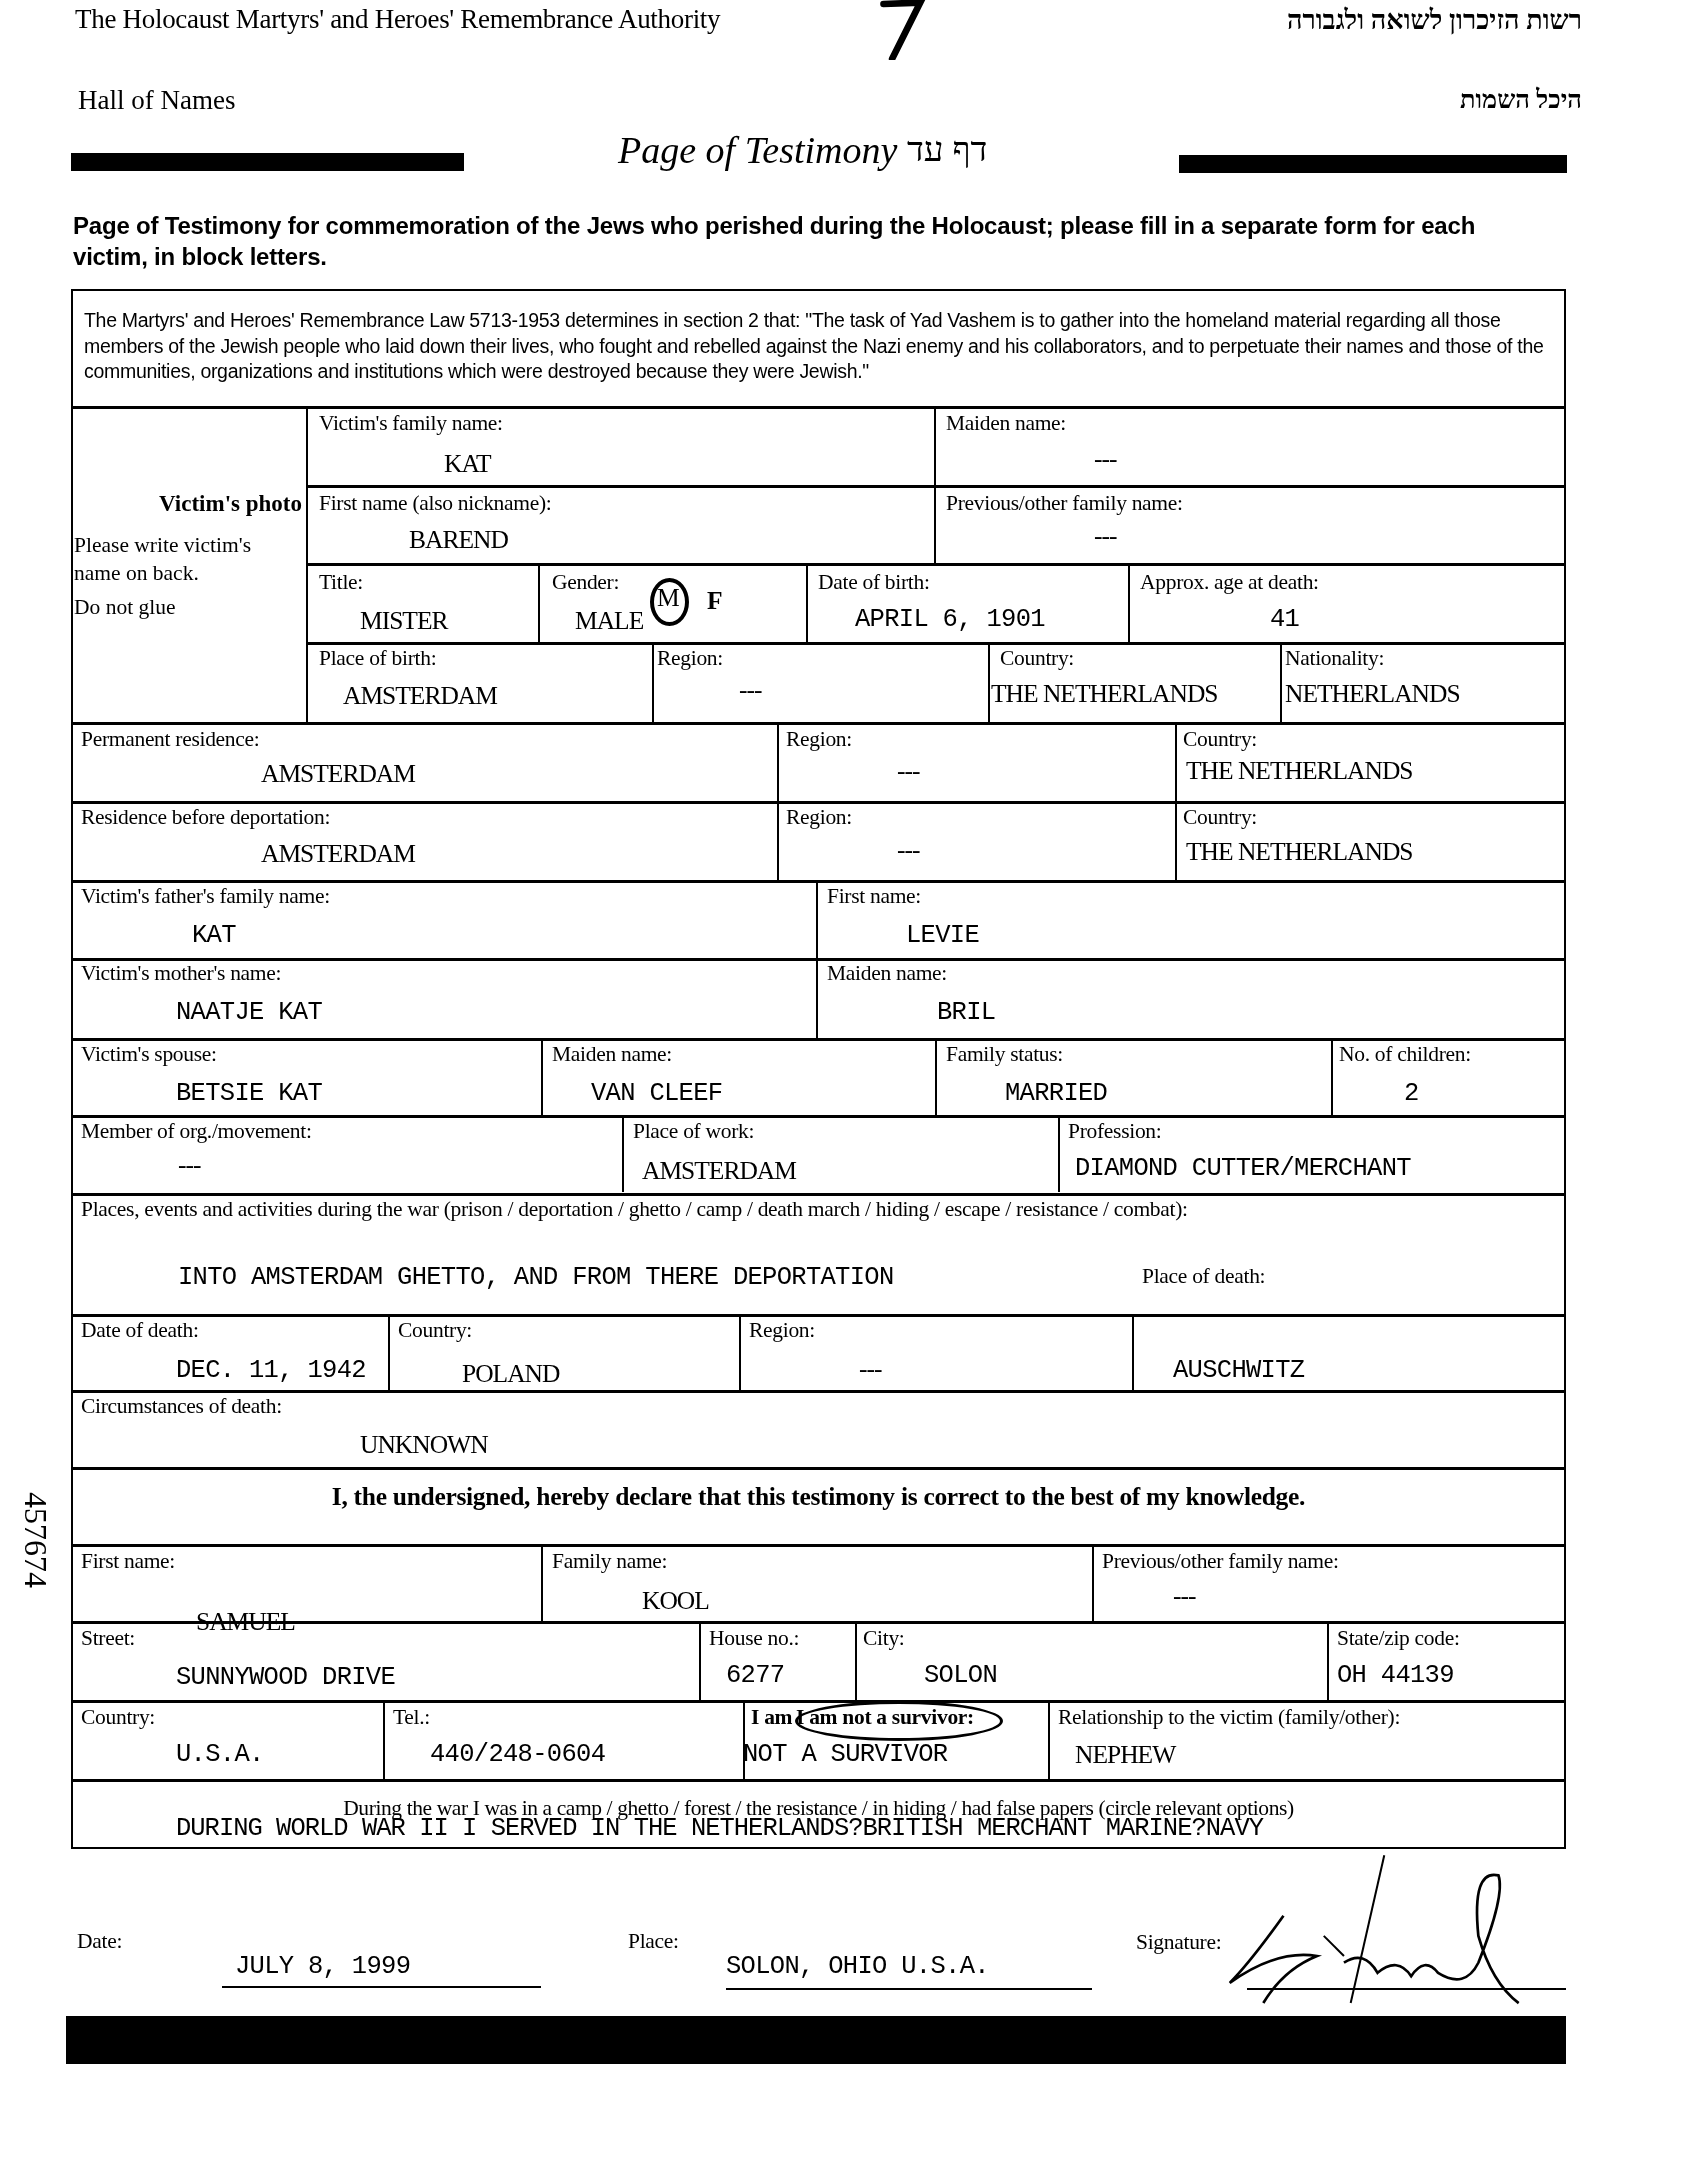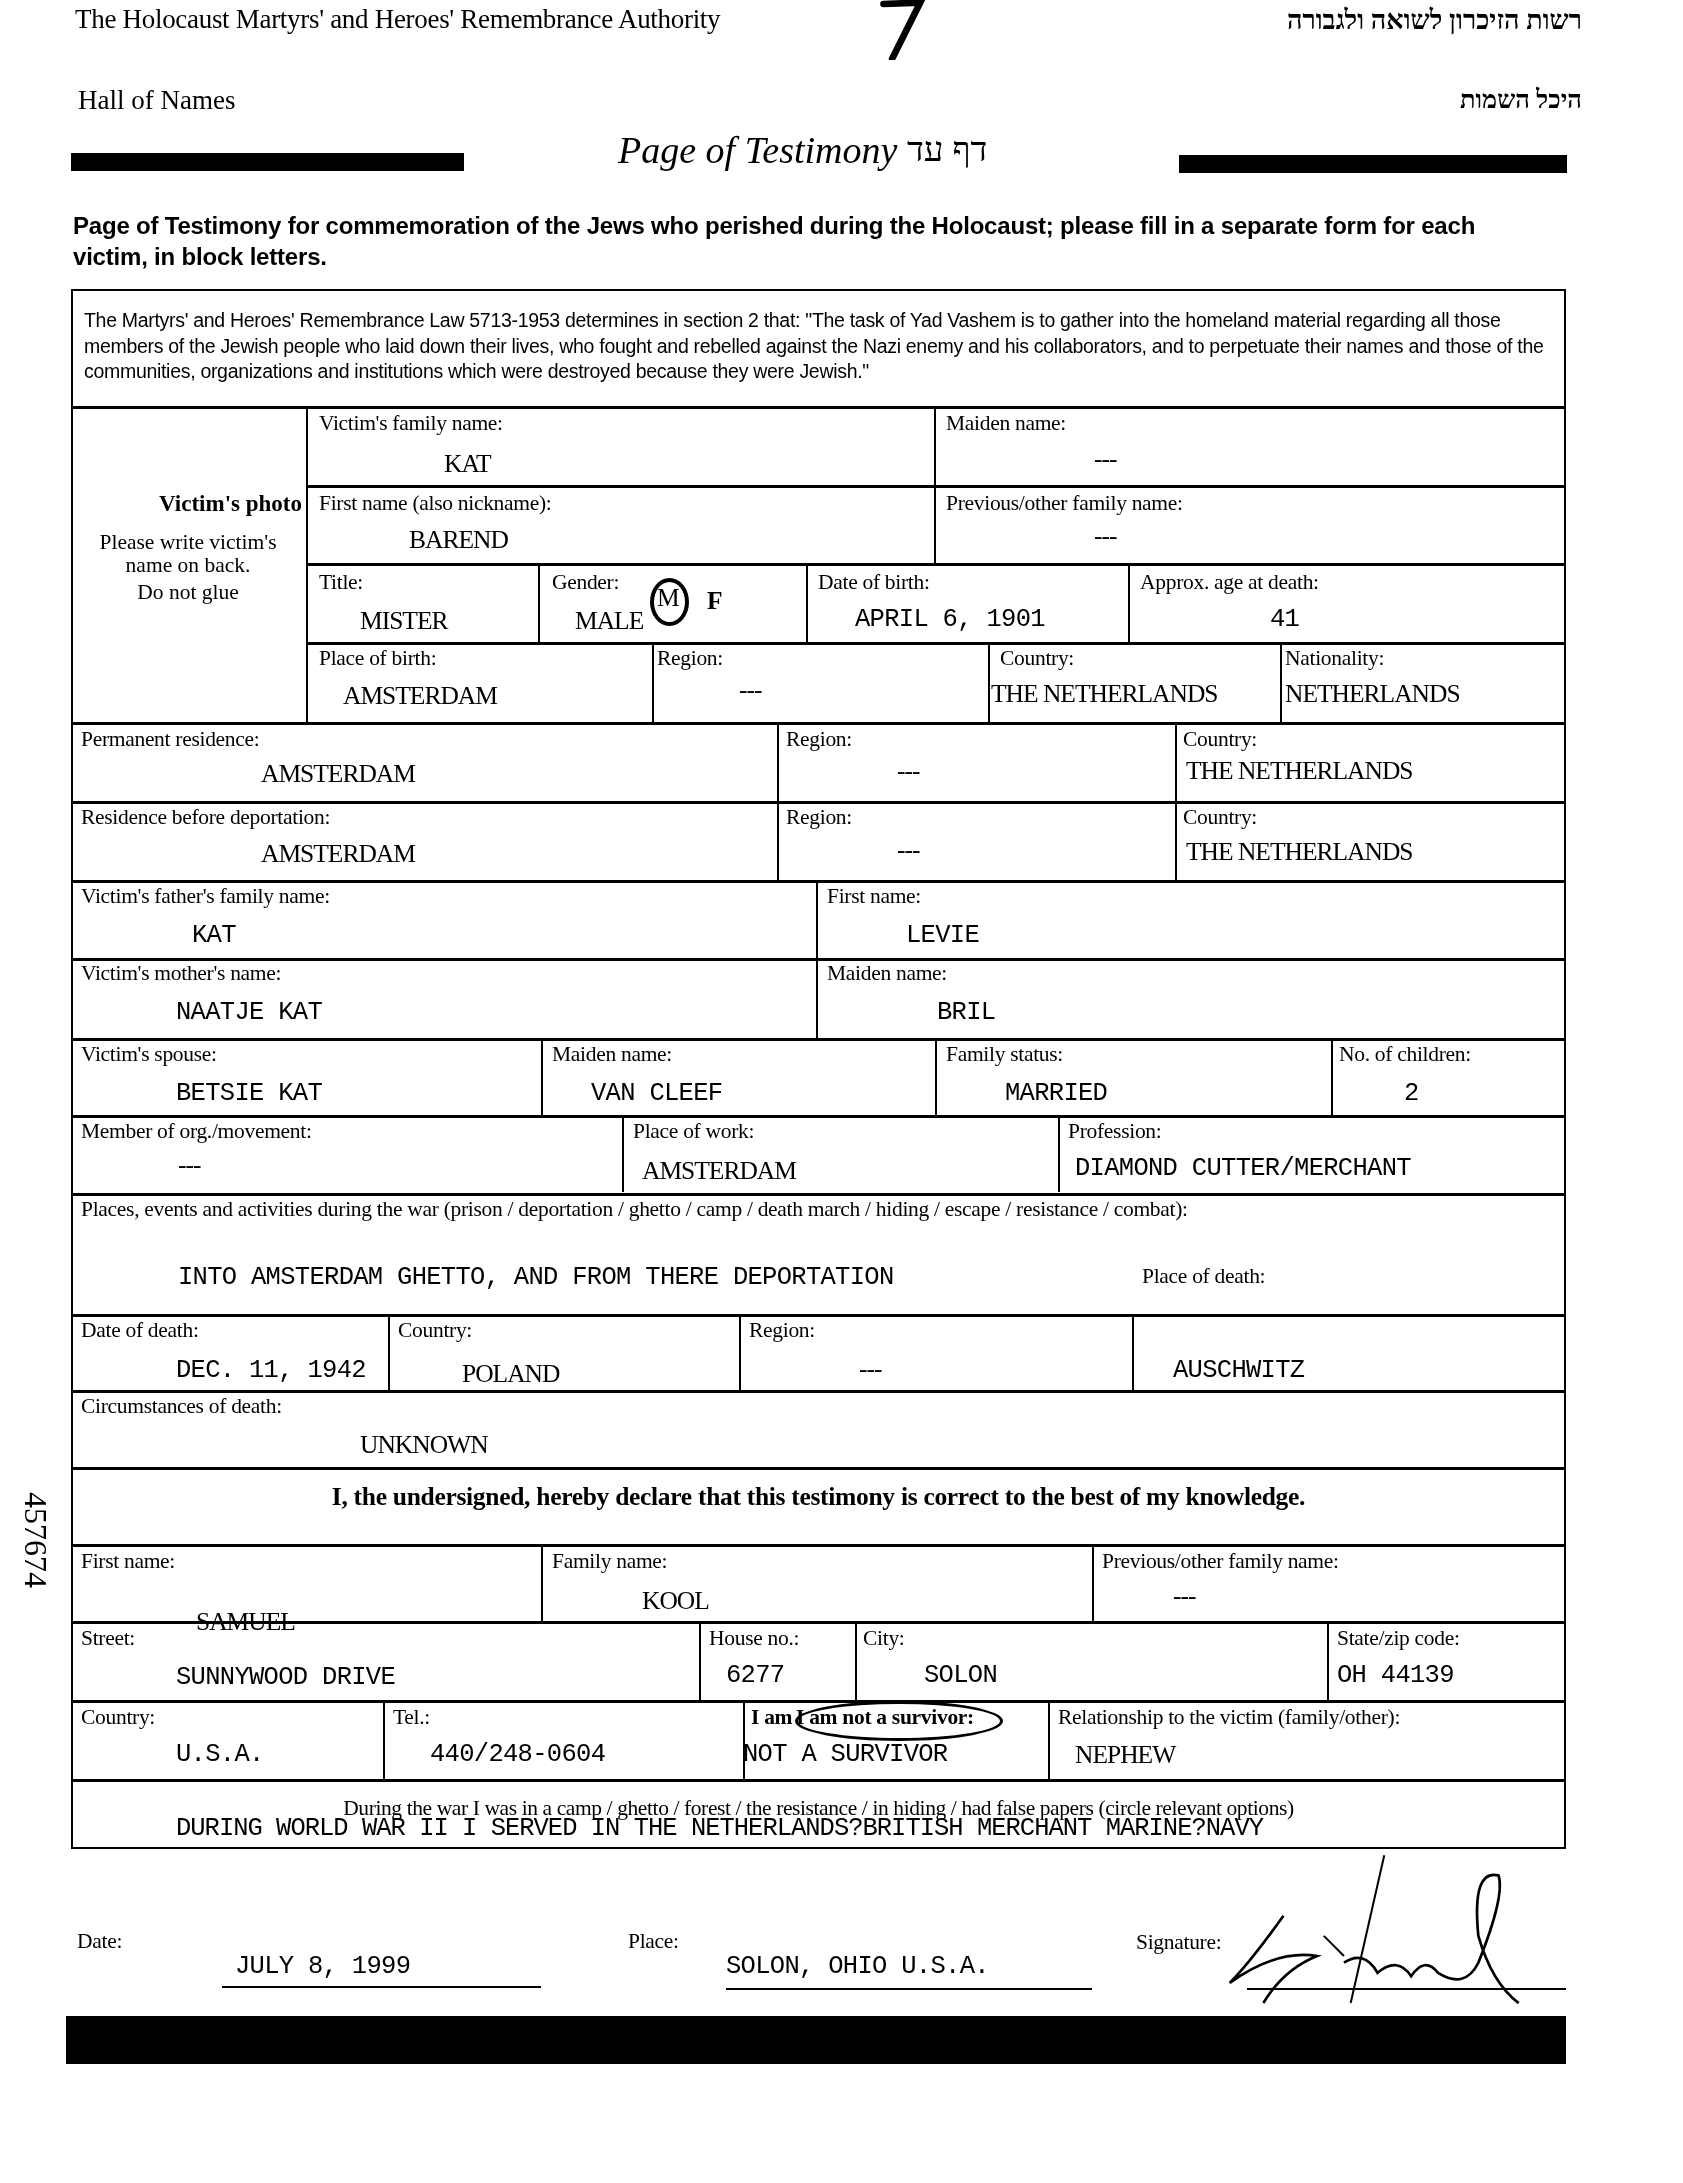--- a/index.html
+++ b/index.html
@@ -25,22 +25,22 @@
   .law { left:84px; top:308px; width:1472px; font-size:19.5px; line-height:25.5px; letter-spacing:-0.3px; }
 
   .hline { position:absolute; height:0; border-top:3.4px solid #000; }
   .vline { position:absolute; width:0; border-left:2px solid #000; }
 
   .lbl { position:absolute; font-size:21.5px; letter-spacing:-0.3px; white-space:nowrap; }
   .val { position:absolute; font-size:25.5px; white-space:nowrap; font-family:"Liberation Mono", "DejaVu Sans Mono", monospace; letter-spacing:-0.7px; }
   .valserif { position:absolute; font-size:25.5px; white-space:nowrap; font-family:"Liberation Serif", serif; letter-spacing:-1px; }
 
   .photo-title { left:74px; top:491px; width:228px; text-align:right; font-size:23px; font-weight:bold; }
-  .photo-note { left:74px; top:531px; width:228px; text-align:center; font-size:21.5px; line-height:23px; }
-  .photo-glue { left:74px; top:580px; width:228px; text-align:center; font-size:21.5px; }
+  .photo-note { left:74px; top:531px; width:228px; text-align:left; font-size:21.5px; line-height:28px; }
+  .photo-glue { left:74px; top:595px; width:228px; text-align:left; font-size:21.5px; }
 
   .circle-m { position:absolute; left:650px; top:578px; width:31px; height:40px; border:4.7px solid #000; border-radius:50%; }
   .declare { left:71px; top:1482px; width:1495px; text-align:center; font-size:25.5px; font-weight:bold; letter-spacing:-0.3px; }
   .survivor-oval { position:absolute; left:795px; top:1701px; width:202px; height:34px; border:3.4px solid #000; border-radius:50%; }
   .war-note { left:71px; top:1796px; width:1495px; text-align:center; font-size:21.5px; letter-spacing:-0.4px; }
   .war-val { left:176px; top:1814px; font-size:25.5px; letter-spacing:-1px; }
 
   .underline { position:absolute; border-top:2px solid #000; height:0; }
   .side-num-wrap { position:absolute; left:27px; top:1492px; width:40px; height:134px; }
 </style>

